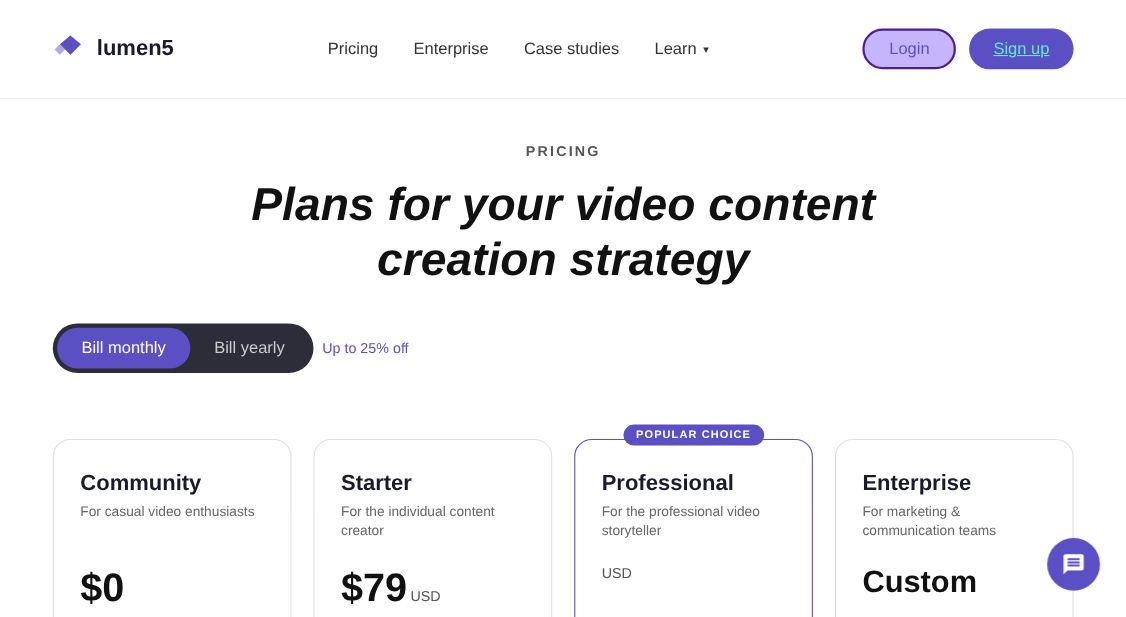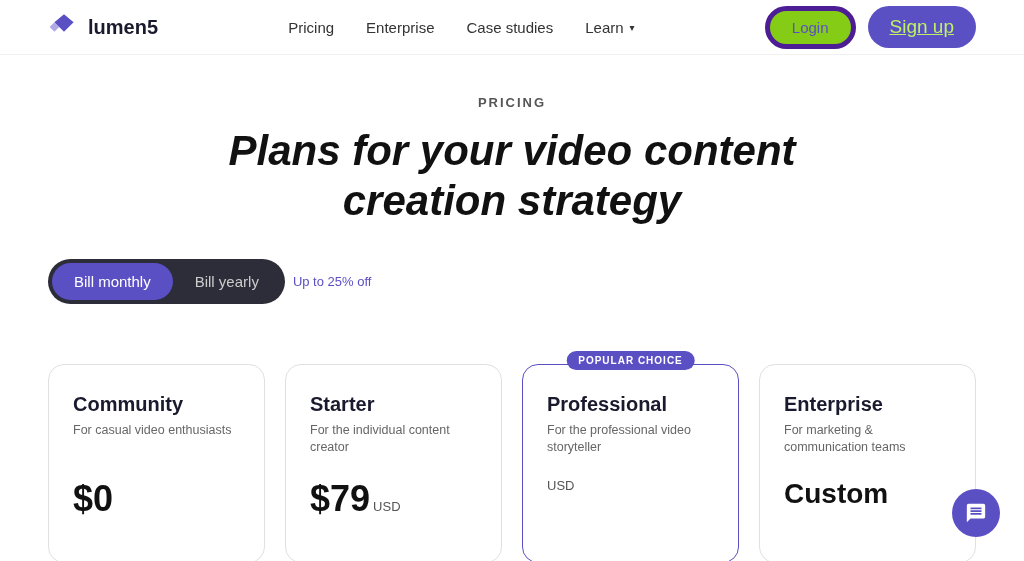--- a/index.html
+++ b/index.html
@@ -1,28 +1,28 @@
 <!DOCTYPE html>
 <html><head>
   <meta charset="utf-8">
   <style>
     * { margin: 0; padding: 0; box-sizing: border-box; }
     body { font-family: -apple-system, BlinkMacSystemFont, 'Segoe UI', sans-serif; background: #fff; color: #1a1a2e; width: 1024px; min-height: 561px; overflow-x: hidden; }
 
     
-    nav { display: flex; align-items: center; justify-content: space-between; padding: 0 48px; height: 55px; border-bottom: 1px solid #f0f0f0; }
+    nav { display: flex; align-items: center; justify-content: space-between; padding: 0 48px; height: 90px; border-bottom: 1px solid #f0f0f0; }
     .logo { display: flex; align-items: center; gap: 8px; }
     .logo-icon { width: 32px; height: 32px; }
     .logo-text { font-size: 20px; font-weight: 700; color: #1a1a2e; }
     .nav-links { display: flex; align-items: center; gap: 32px; }
     .nav-link { font-size: 15px; color: #333; text-decoration: none; cursor: pointer; }
     .nav-learn { display: flex; align-items: center; gap: 4px; }
     .nav-buttons { display: flex; align-items: center; gap: 12px; }
-    .btn-login { border: 5px solid #4c1d95; border-radius: 24px; padding: 8px 22px; font-size: 15px; color: #5b4fc4; background: #84cc16; cursor: pointer; font-weight: 500; }
-    .btn-signup { border: none; border-radius: 24px; padding: 10px 22px; font-size: 19px; color: #bef264; background: #5b4fc4; cursor: pointer; font-weight: 500; text-decoration: underline; }
+    .btn-login { border: 2px solid #4c1d95; border-radius: 24px; padding: 8px 22px; font-size: 15px; color: #5b4fc4; background: #c4b5fd; cursor: pointer; font-weight: 500; }
+    .btn-signup { border: none; border-radius: 24px; padding: 10px 22px; font-size: 15px; color: #5eead4; background: #5b4fc4; cursor: pointer; font-weight: 500; text-decoration: underline; }
 
     
     .hero { text-align: center; padding: 40px 48px 20px; }
     .pricing-label { font-size: 13px; letter-spacing: 2px; color: #555; font-weight: 600; margin-bottom: 16px; }
     .hero-title { font-size: 42px; font-weight: 800; color: #111; line-height: 1.2; max-width: 600px; margin: 0 auto 32px; font-style: italic; }
 
     
     .toggle-wrapper { display: flex; flex-direction: row; align-items: center; gap: 8px; margin-bottom: 40px; }
     .toggle { display: inline-flex; background: #2d2d3a; border-radius: 30px; padding: 4px; }
     .toggle-btn { padding: 10px 22px; border-radius: 26px; font-size: 15px; font-weight: 500; cursor: pointer; border: none; transition: all 0.2s; }

